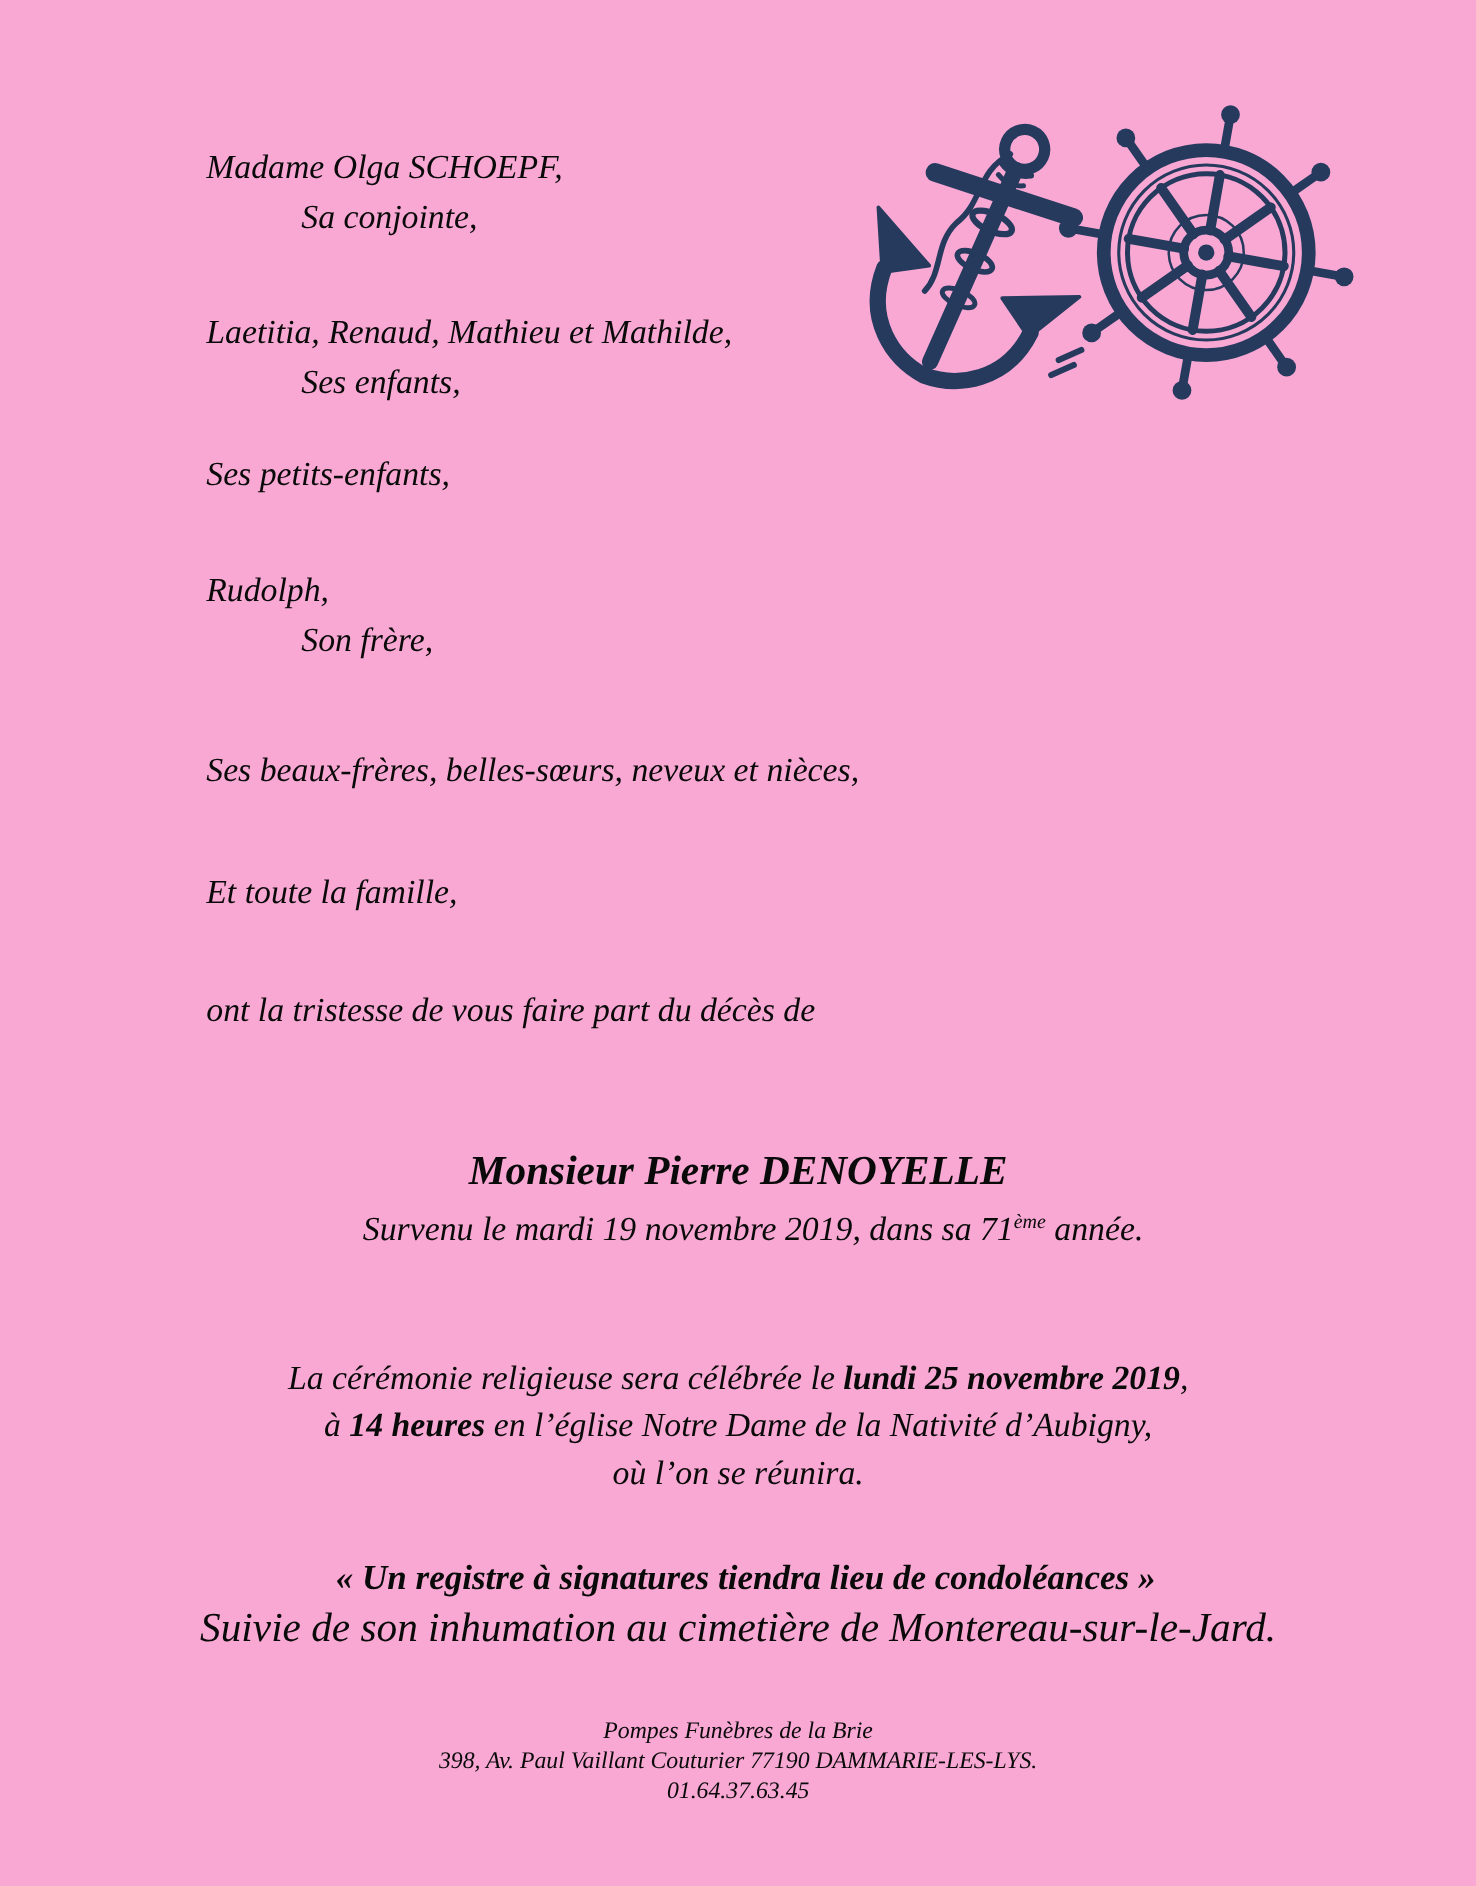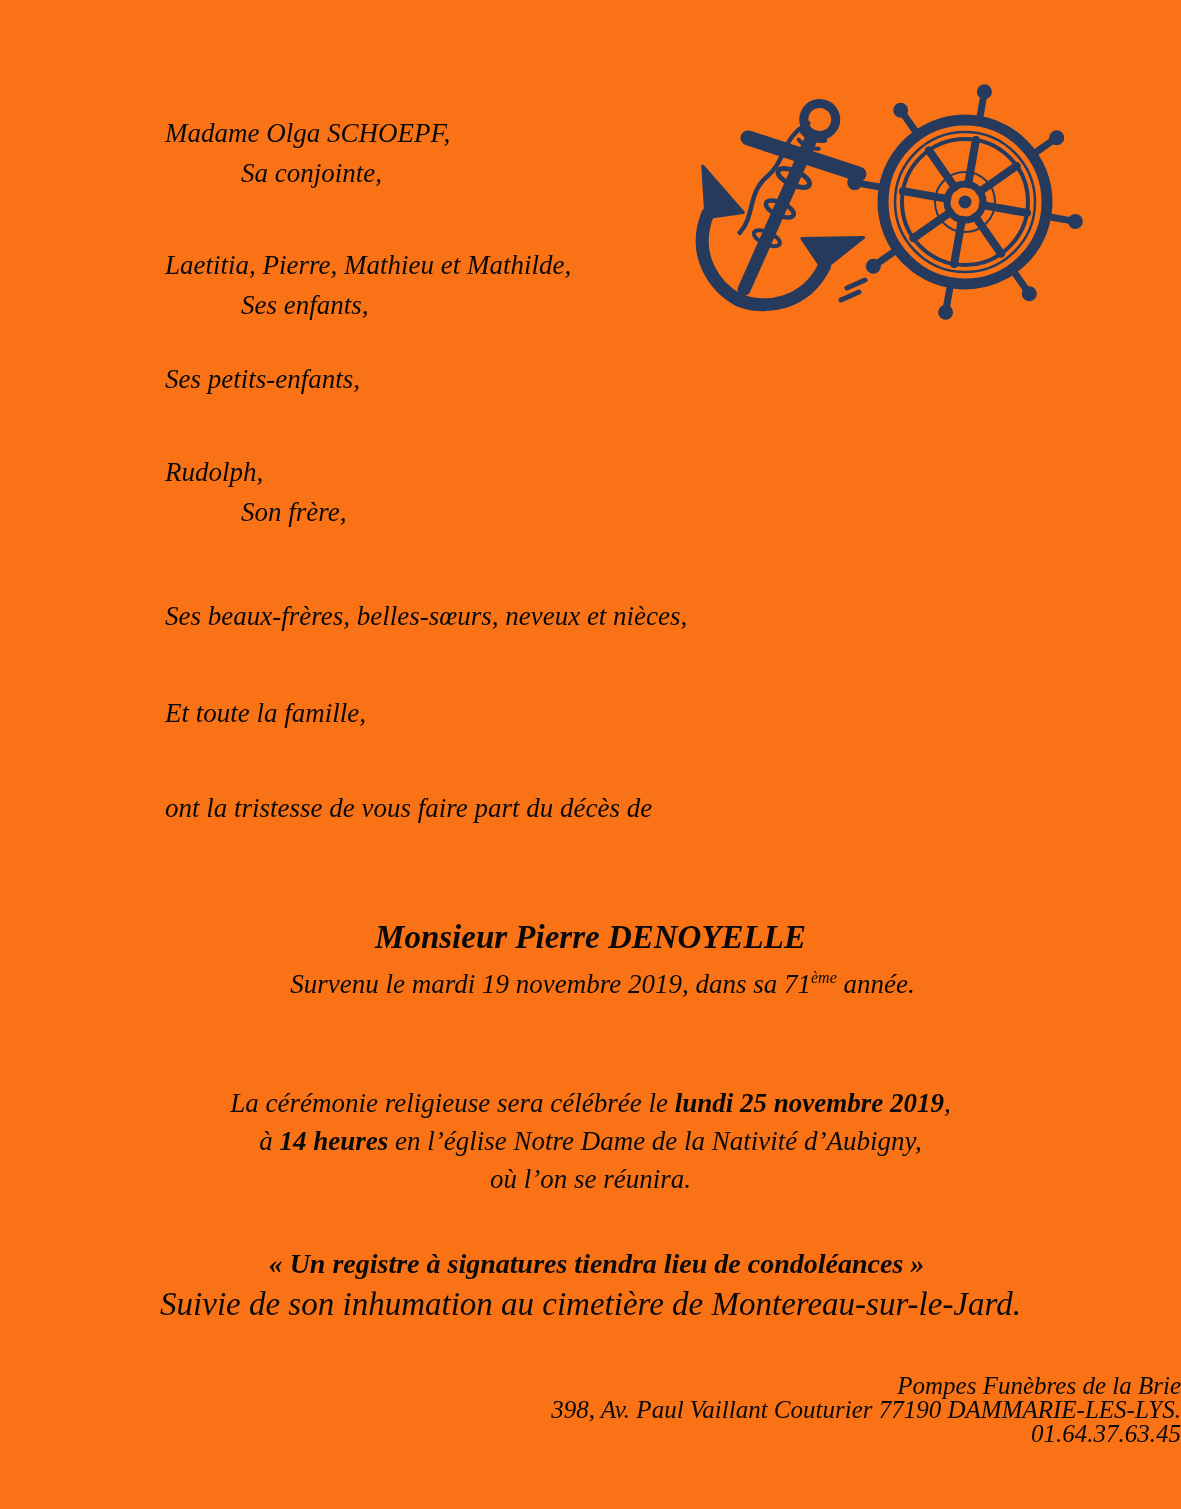--- a/index.html
+++ b/index.html
@@ -1,20 +1,20 @@
 <!DOCTYPE html>
 <html><head>
 <meta charset="utf-8">
 <style>
   html,body{margin:0;padding:0;background:#ffffff;}
   .page{
     position:relative;
     width:1181px;
     height:1509px;
-    background:#f97316;
+    background:#f9a8d4;
     font-family:"Liberation Serif", serif;
     font-style:italic;
     color:#0a0a0a;
     overflow:hidden;
   }
   .relatives{padding:113px 0 0 165px;}
   .rel-block{margin:0;}
   .b2{margin-top:52px;}
   .b3{margin-top:34px;}
   .b4{margin-top:53px;}
@@ -23,21 +23,21 @@
   .intro-line{margin-top:55px;}
   .txt{font-size:27px;line-height:40px;}
   .indent{margin-left:76px;}
   .center-sec{text-align:center;}
   .deceased-name{margin-top:88px;font-size:33px;line-height:42px;font-weight:bold;}
   .death-line{font-size:27px;line-height:40px;padding-left:24px;}
   .death-line sup{font-size:16px;font-style:italic;}
   .ceremony{margin-top:80px;font-size:27px;line-height:38px;}
   .register-line{margin-top:46px;font-size:28px;line-height:40px;font-weight:bold;margin-left:12px;}
   .burial-line{font-size:33px;line-height:40px;}
-  .footer{margin-top:50px;font-size:25px;line-height:24px;text-align:right;}
+  .footer{margin-top:50px;font-size:19px;line-height:24px;}
   b{font-weight:bold;}
   .illustration{
     position:absolute;
     left:655px;
     top:80px;
     width:450px;
     height:275px;
   }
 </style>
 </head>
@@ -98,21 +98,21 @@
   </div>
 
   <div class="relatives">
 
     <div class="rel-block b1">
       <div class="txt">Madame Olga SCHOEPF,</div>
       <div class="txt indent">Sa conjointe,</div>
     </div>
 
     <div class="rel-block b2">
-      <div class="txt">Laetitia, Pierre, Mathieu et Mathilde,</div>
+      <div class="txt">Laetitia, Renaud, Mathieu et Mathilde,</div>
       <div class="txt indent">Ses enfants,</div>
     </div>
 
     <div class="rel-block b3">
       <div class="txt">Ses petits-enfants,</div>
     </div>
 
     <div class="rel-block b4">
       <div class="txt">Rudolph,</div>
       <div class="txt indent">Son frère,</div>

